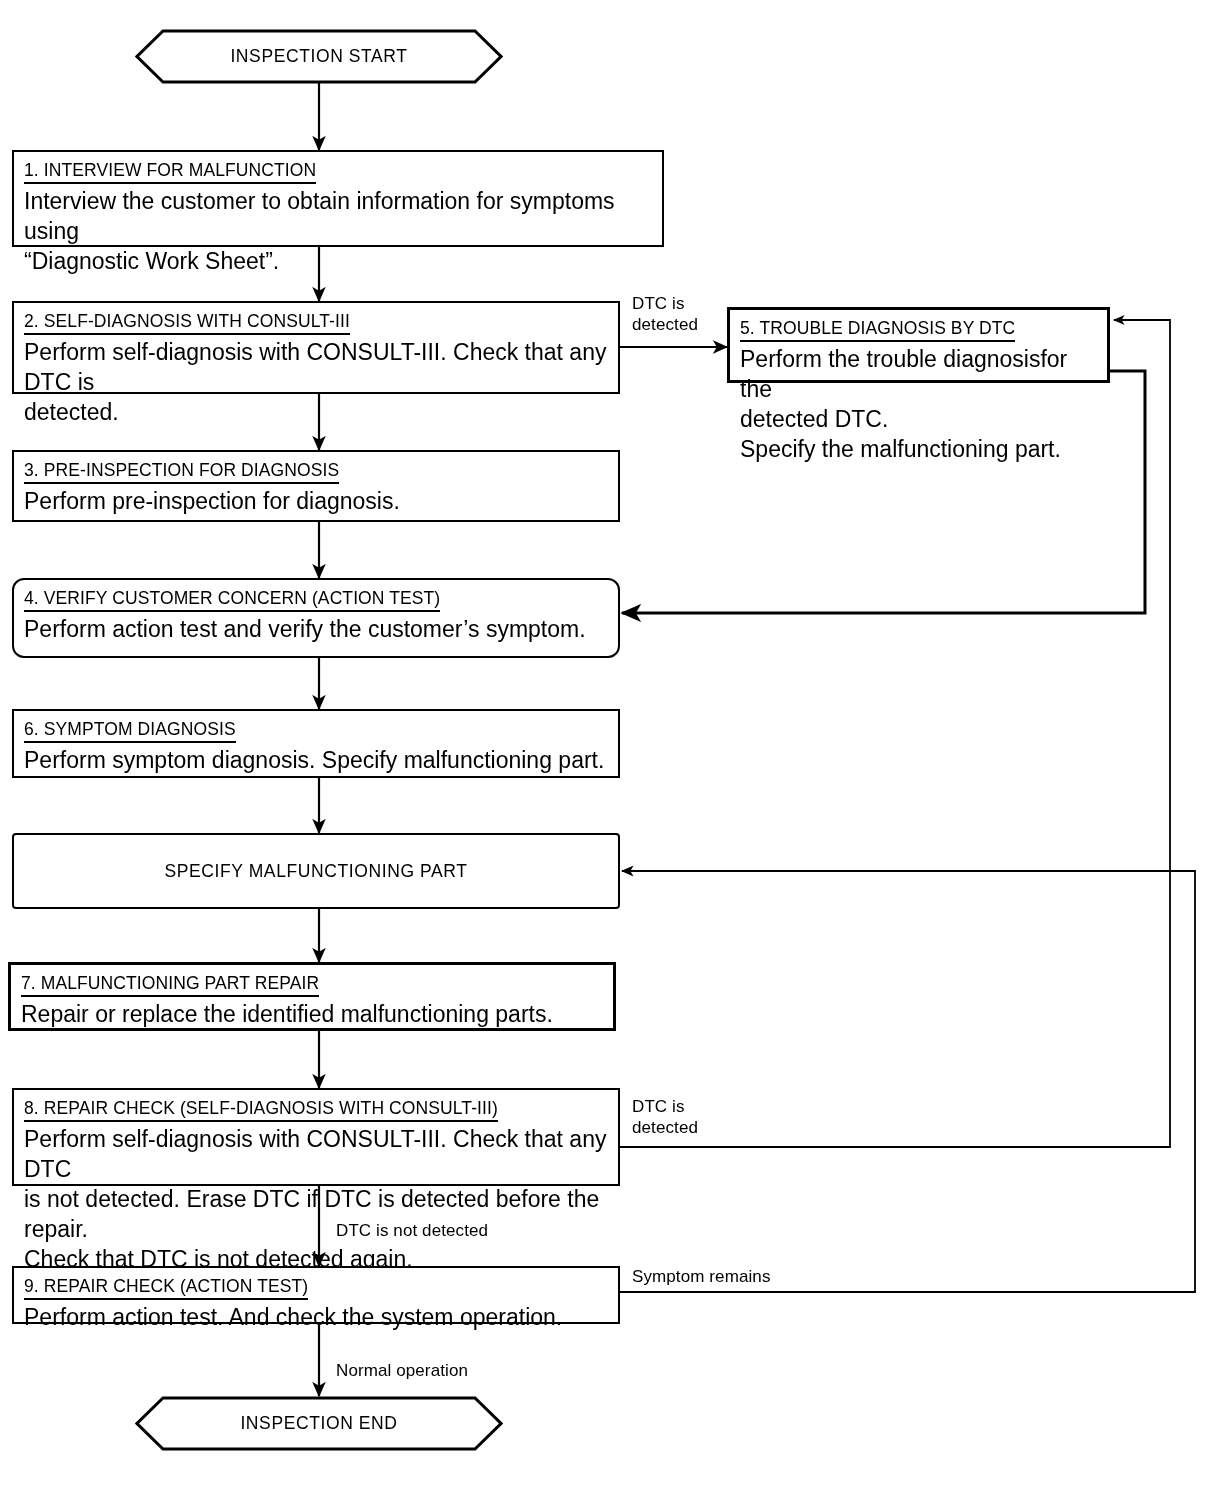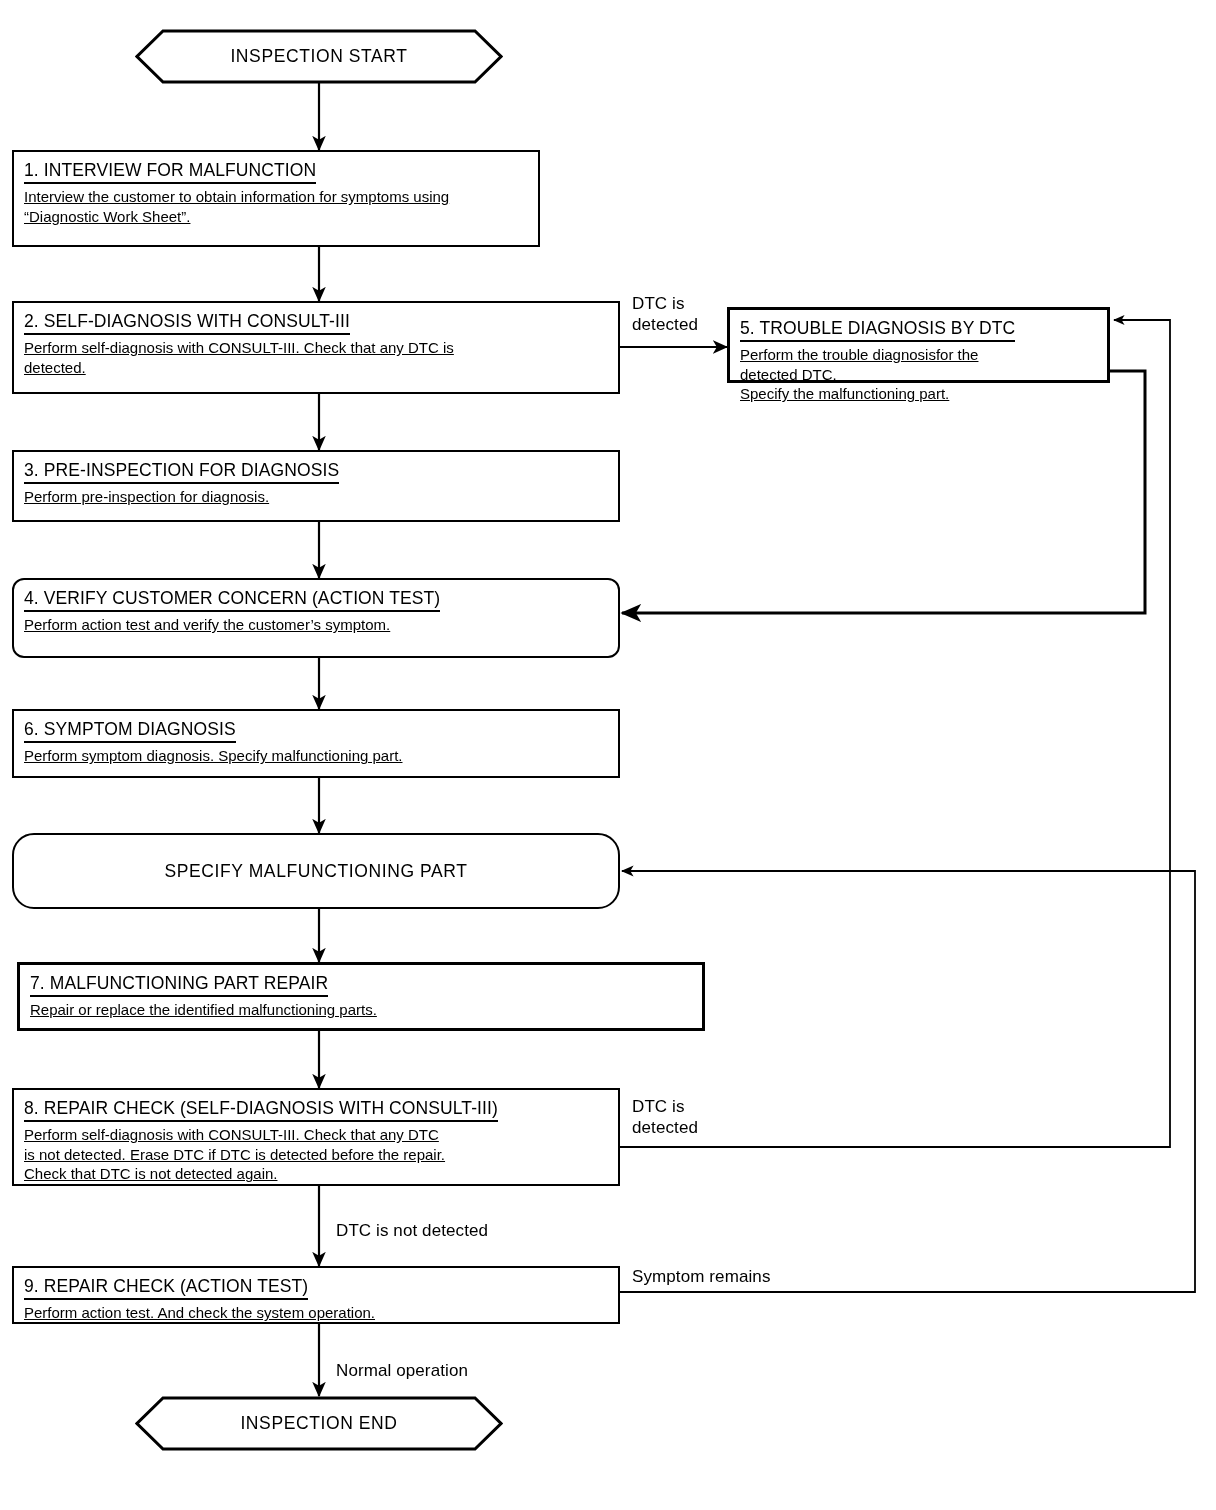--- a/index.html
+++ b/index.html
@@ -42,26 +42,25 @@
     font-size: 17.5px;
     line-height: 1.32;
     letter-spacing: 0.1px;
     white-space: nowrap;
     display: inline-block;
     border-bottom: 2px solid #000;
     padding-bottom: 0px;
     margin-bottom: 1px;
   }
   .pbody {
-    font-size: 15px;
+    font-size: 23px;
     line-height: 1.30;
     letter-spacing: 0.0px;
     white-space: pre-line;
     margin-top: 2px;
-    text-decoration: underline;
   }
 
   
   .hexwrap {
     position: absolute;
   }
   .hexwrap svg { display: block; }
   .hexlabel {
     position: absolute;
     left: 0; top: 0;
@@ -71,21 +70,21 @@
     justify-content: center;
     font-size: 17.5px;
     letter-spacing: 0.6px;
   }
 
   
   .rbox {
     position: absolute;
     box-sizing: border-box;
     border: 2px solid #000;
-    border-radius: 22px;
+    border-radius: 4px;
     background: #fff;
     display: flex;
     align-items: center;
     justify-content: center;
     font-size: 17.5px;
     letter-spacing: 0.6px;
   }
 
   
   .elabel {
@@ -144,21 +143,21 @@
     </g>
   </svg>
 
   <div class="hexwrap" style="left:135px; top:29px; width:368px; height:55px;">
     <svg width="368" height="55" viewBox="0 0 368 55" xmlns="http://www.w3.org/2000/svg">
       <polygon points="28,2 340,2 366,27.5 340,53 28,53 2,27.5" fill="#fff" stroke="#000" stroke-width="3"></polygon>
     </svg>
     <div class="hexlabel">INSPECTION START</div>
   </div>
 
-  <div class="pbox" style="left:12px; top:150px; width:528px; height:97px;">
+  <div class="pbox" style="left:12px; top:150px; width:652px; height:97px;">
     <div class="ptitle">1. INTERVIEW FOR MALFUNCTION</div>
     <div class="pbody">Interview the customer to obtain information for symptoms using
 “Diagnostic Work Sheet”.</div>
   </div>
 
   <div class="pbox" style="left:12px; top:301px; width:608px; height:93px;">
     <div class="ptitle">2. SELF-DIAGNOSIS WITH CONSULT-III</div>
     <div class="pbody">Perform self-diagnosis with CONSULT-III. Check that any DTC is
 detected.</div>
   </div>
@@ -182,21 +181,21 @@
 
   <div class="pbox" style="left:12px; top:709px; width:608px; height:69px;">
     <div class="ptitle">6. SYMPTOM DIAGNOSIS</div>
     <div class="pbody">Perform symptom diagnosis. Specify malfunctioning part.</div>
   </div>
 
   <div class="rbox" style="left:12px; top:833px; width:608px; height:76px;">
     <span>SPECIFY MALFUNCTIONING PART</span>
   </div>
 
-  <div class="pbox thick" style="left:17px; top:962px; width:688px; height:69px;">
+  <div class="pbox thick" style="left:8px; top:962px; width:608px; height:69px;">
     <div class="ptitle">7. MALFUNCTIONING PART REPAIR</div>
     <div class="pbody">Repair or replace the identified malfunctioning parts.</div>
   </div>
 
   <div class="pbox" style="left:12px; top:1088px; width:608px; height:98px;">
     <div class="ptitle">8. REPAIR CHECK (SELF-DIAGNOSIS WITH CONSULT-III)</div>
     <div class="pbody">Perform self-diagnosis with CONSULT-III. Check that any DTC
 is not detected. Erase DTC if DTC is detected before the repair.
 Check that DTC is not detected again.</div>
   </div>

